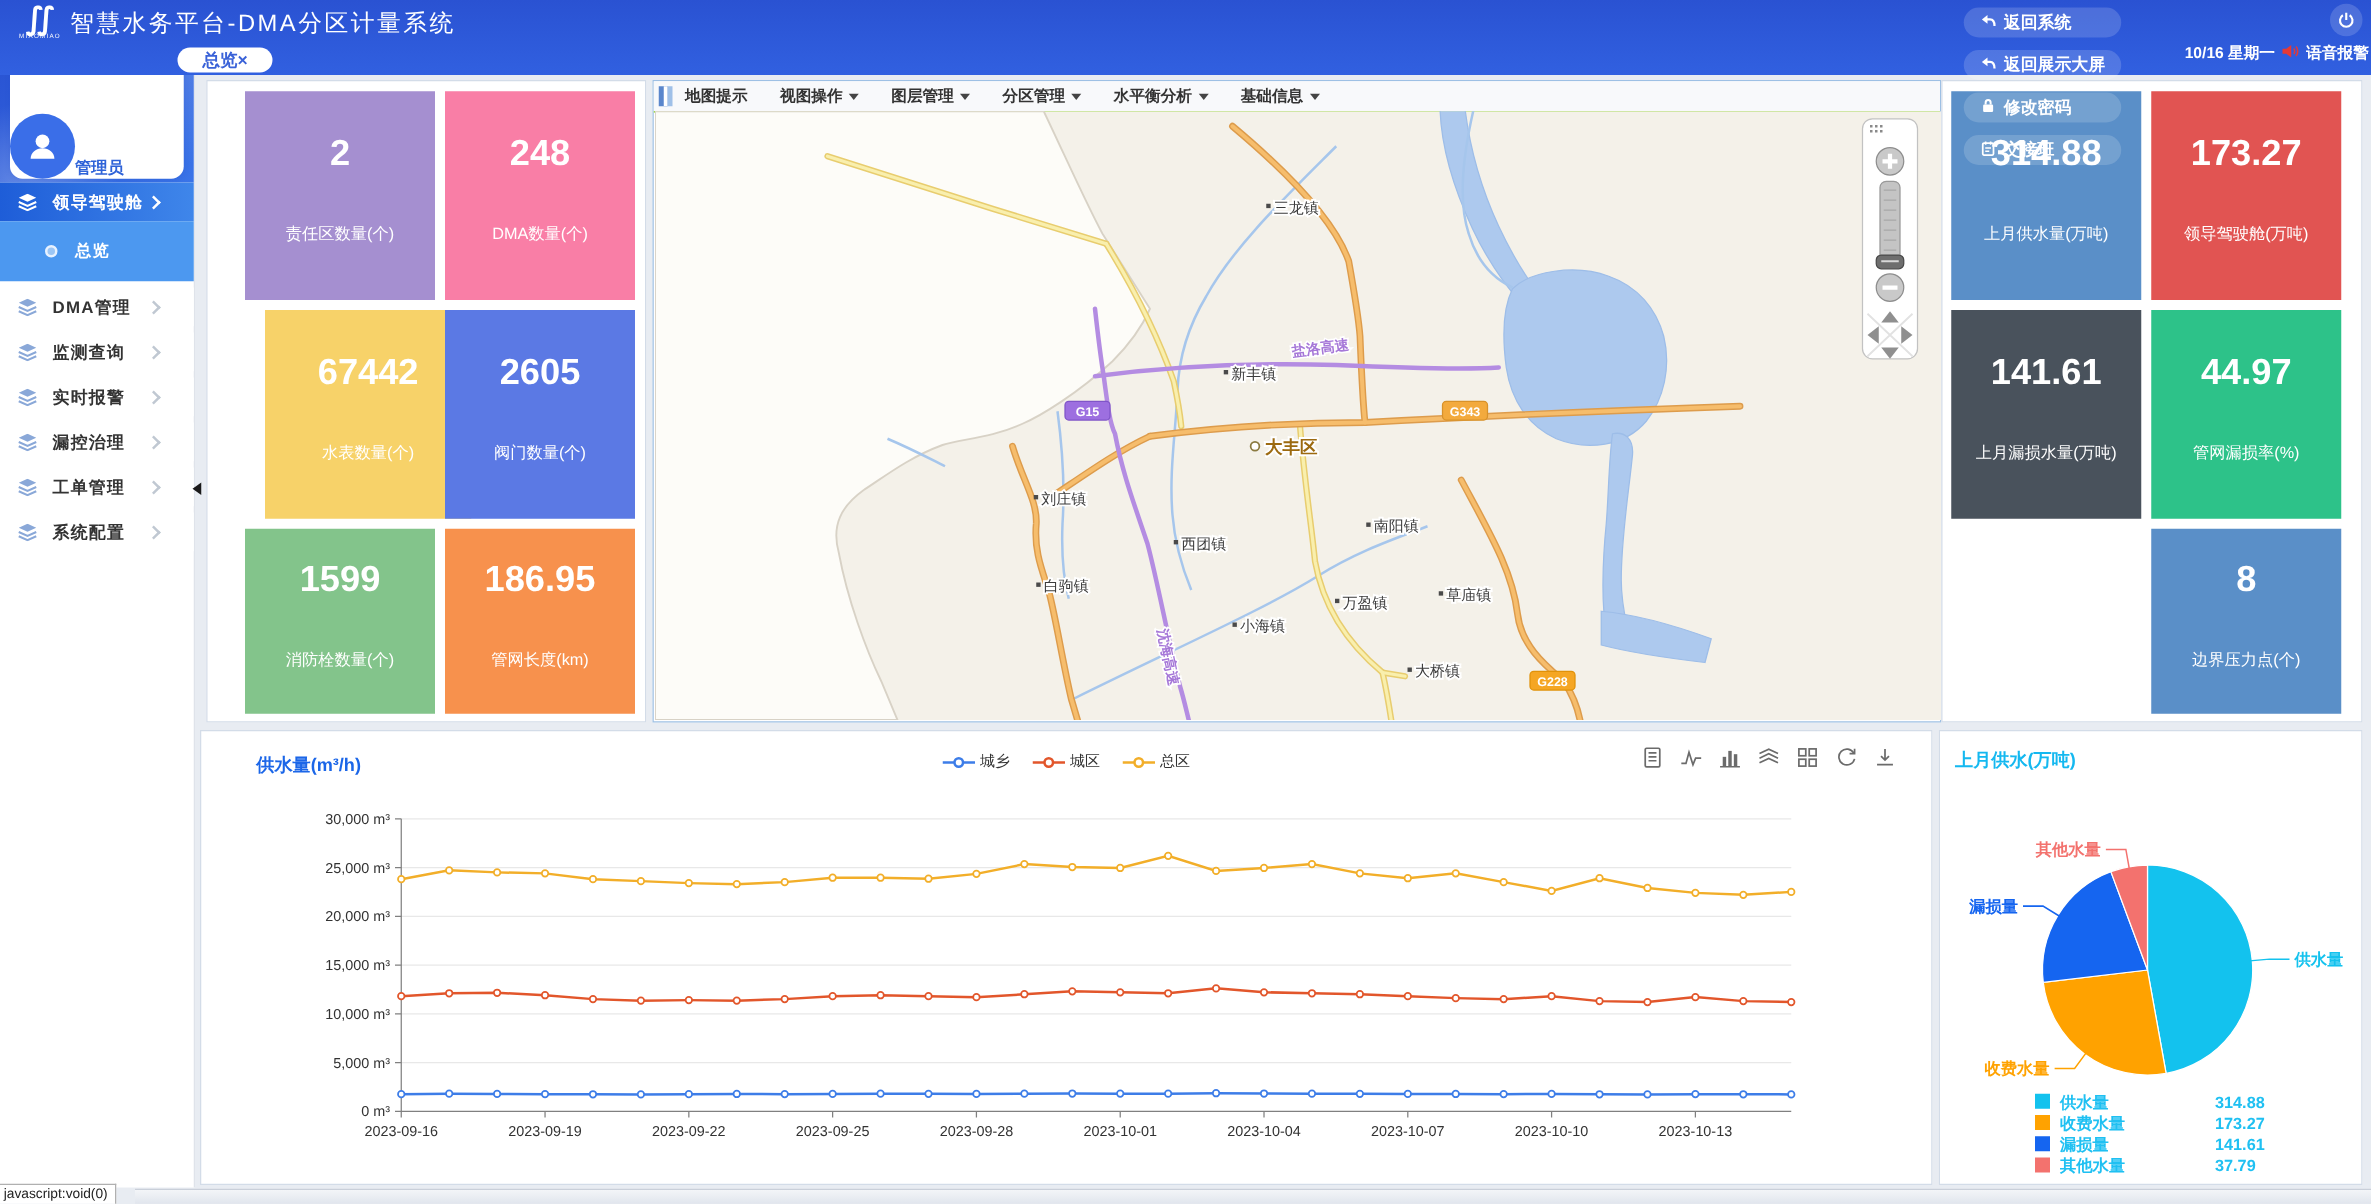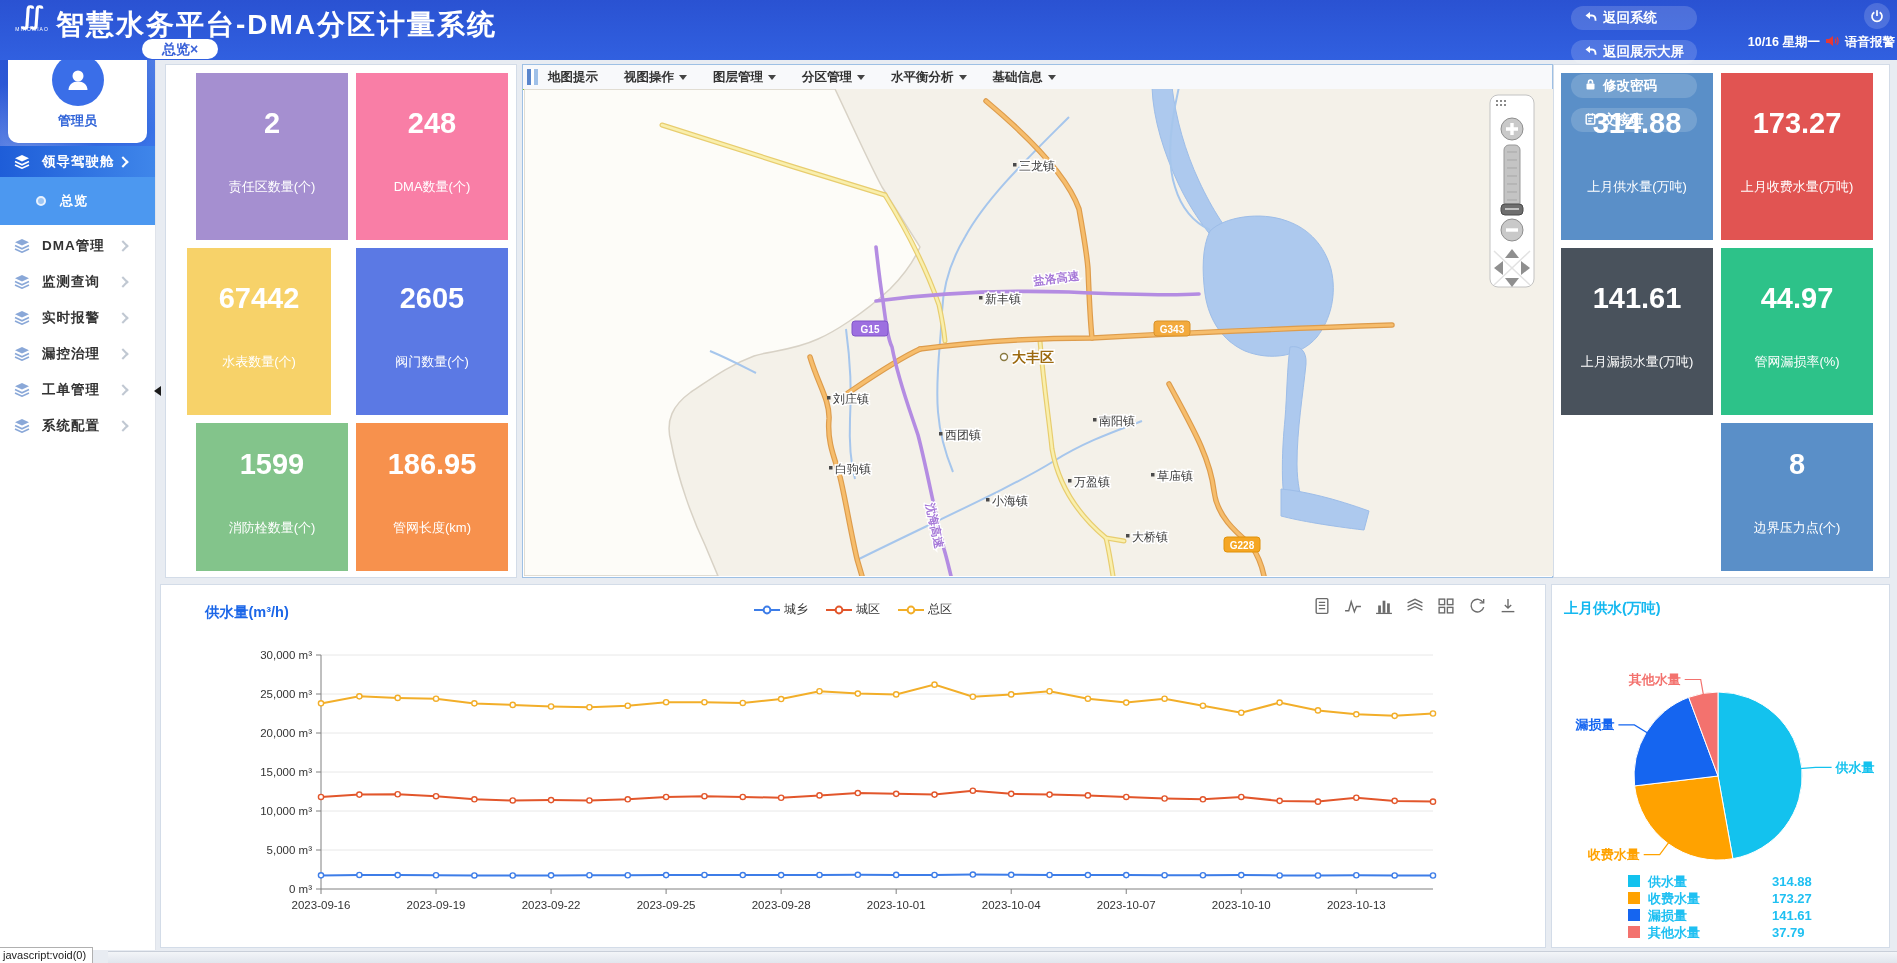--- a/index.html
+++ b/index.html
@@ -4,37 +4,37 @@
 <style>
   html,body{margin:0;padding:0;}
   body{width:1897px;height:963px;position:relative;overflow:hidden;background:#e8ecf2;
        font-family:"Liberation Sans","DejaVu Sans",sans-serif;-webkit-font-smoothing:antialiased;}
   .abs{position:absolute;}
   
   #header{left:0;top:0;width:1897px;height:60px;background:linear-gradient(180deg,#2a52d2,#3160e0);z-index:5;}
   #logo{left:12px;top:4px;color:#fff;width:40px;text-align:center;}
   #logo .mark{font-size:25px;font-weight:700;font-style:italic;line-height:22px;display:block;}
   #logo .sub{font-size:5px;letter-spacing:1px;display:block;}
-  #app-title{left:56px;top:6px;color:#fff;font-size:28px;font-weight:700;letter-spacing:2px;text-align:center;}
+  #app-title{left:56px;top:6px;color:#fff;font-size:19px;font-weight:400;letter-spacing:2px;text-align:center;}
   #hdr-btns{right:200px;top:6px;display:flex;gap:10px;flex-direction:column;}
   .hdr-btn{display:flex;align-items:center;gap:6px;background:rgba(255,255,255,.16);border-radius:13px;
            padding:3px 13px;color:#fff;font-size:13.5px;font-weight:600;cursor:pointer;white-space:nowrap;}
   #power-btn{right:7px;top:3px;width:26px;height:26px;border-radius:50%;background:rgba(255,255,255,.16);
              display:flex;align-items:center;justify-content:center;cursor:pointer;}
   #tab-bar{left:142px;top:40px;}
   .tab{background:#fff;border-radius:10px;padding:2px 20px;color:#3a62d8;font-size:14px;font-weight:600;cursor:pointer;}
   #date-row{right:2px;top:34px;display:flex;align-items:center;gap:5px;color:#fff;font-size:12.5px;font-weight:600;white-space:nowrap;}
   
   #sidebar{left:0;top:60px;width:155px;height:890px;background:#fff;border-right:1px solid #dfe3ea;z-index:4;}
   #sidebar-hero{left:0;top:0;width:155px;height:86px;
      background:radial-gradient(circle at 15% 110%,rgba(255,255,255,.28),transparent 45%),
                 radial-gradient(circle at 90% -30%,rgba(255,255,255,.18),transparent 55%),
                 linear-gradient(135deg,#2a55d4,#3a74e8);}
   #user-card{left:8px;top:-14px;width:139px;height:97px;background:#fff;border-radius:10px;
-             box-shadow:0 1px 4px rgba(40,80,200,.25);display:flex;flex-direction:column;align-items:center;}
+             box-shadow:0 1px 4px rgba(40,80,200,.25);display:flex;align-items:flex-end;}
   #avatar{width:52px;height:52px;border-radius:50%;background:#3a6ee8;margin-top:8px;
           display:flex;align-items:center;justify-content:center;}
   #user-name{color:#2f63d8;font-size:13px;font-weight:700;margin-top:6px;}
   #menu{left:0;top:86px;width:155px;}
   .menu-item{height:31px;display:flex;align-items:center;padding:0 24px 0 14px;cursor:pointer;background:#fff;color:#333;margin-bottom:5px;}
   .menu-item .mi-label{font-size:13.5px;font-weight:700;flex:1;margin-left:12px;letter-spacing:1px;}
   .menu-item .mi-icon{width:16px;height:14px;color:#8aa8d8;}
   .menu-item .chev{width:6px;height:6px;border-top:2px solid #c0c8d2;border-right:2px solid #c0c8d2;transform:rotate(45deg);margin-right:4px;}
   .menu-item.active{background:linear-gradient(90deg,#1e5dd8,#3f86ea);color:#fff;}
   .menu-item.active .mi-icon{color:#fff;}
@@ -212,21 +212,21 @@
 
 <div id="panel-left-stats" class="panel">
     <div class="stat-card" style="left: 30px; top: 8px; width: 152px; height: 167px; background: rgb(165, 143, 208);">
       <div class="num">2</div>
       <div class="lbl">责任区数量(个)</div>
     </div>
     <div class="stat-card" style="left: 190px; top: 8px; width: 152px; height: 167px; background: rgb(249, 126, 166);">
       <div class="num">248</div>
       <div class="lbl">DMA数量(个)</div>
     </div>
-    <div class="stat-card" style="left: 21px; top: 183px; width: 144px; height: 167px; background: rgb(247, 210, 105);">
+    <div class="stat-card" style="left: 46px; top: 183px; width: 165px; height: 167px; background: rgb(247, 210, 105);">
       <div class="num">67442</div>
       <div class="lbl">水表数量(个)</div>
     </div>
     <div class="stat-card" style="left: 190px; top: 183px; width: 152px; height: 167px; background: rgb(91, 121, 228);">
       <div class="num">2605</div>
       <div class="lbl">阀门数量(个)</div>
     </div>
     <div class="stat-card" style="left: 30px; top: 358px; width: 152px; height: 148px; background: rgb(131, 196, 139);">
       <div class="num">1599</div>
       <div class="lbl">消防栓数量(个)</div>
@@ -411,21 +411,21 @@
   </div>
 </div>
 
 <div id="panel-right-stats" class="panel">
     <div class="stat-card" style="left: 7px; top: 8px; width: 152px; height: 167px; background: rgb(90, 143, 200);">
       <div class="num">314.88</div>
       <div class="lbl">上月供水量(万吨)</div>
     </div>
     <div class="stat-card" style="left: 167px; top: 8px; width: 152px; height: 167px; background: rgb(225, 84, 82);">
       <div class="num">173.27</div>
-      <div class="lbl">上月收费水量(万吨)</div>
+      <div class="lbl">领导驾驶舱(万吨)</div>
     </div>
     <div class="stat-card" style="left: 7px; top: 183px; width: 152px; height: 167px; background: rgb(73, 82, 92);">
       <div class="num">141.61</div>
       <div class="lbl">上月漏损水量(万吨)</div>
     </div>
     <div class="stat-card" style="left: 167px; top: 183px; width: 152px; height: 167px; background: rgb(45, 194, 137);">
       <div class="num">44.97</div>
       <div class="lbl">管网漏损率(%)</div>
     </div>
     <div class="stat-card" style="left: 167px; top: 358px; width: 152px; height: 148px; background: rgb(90, 143, 200);">

